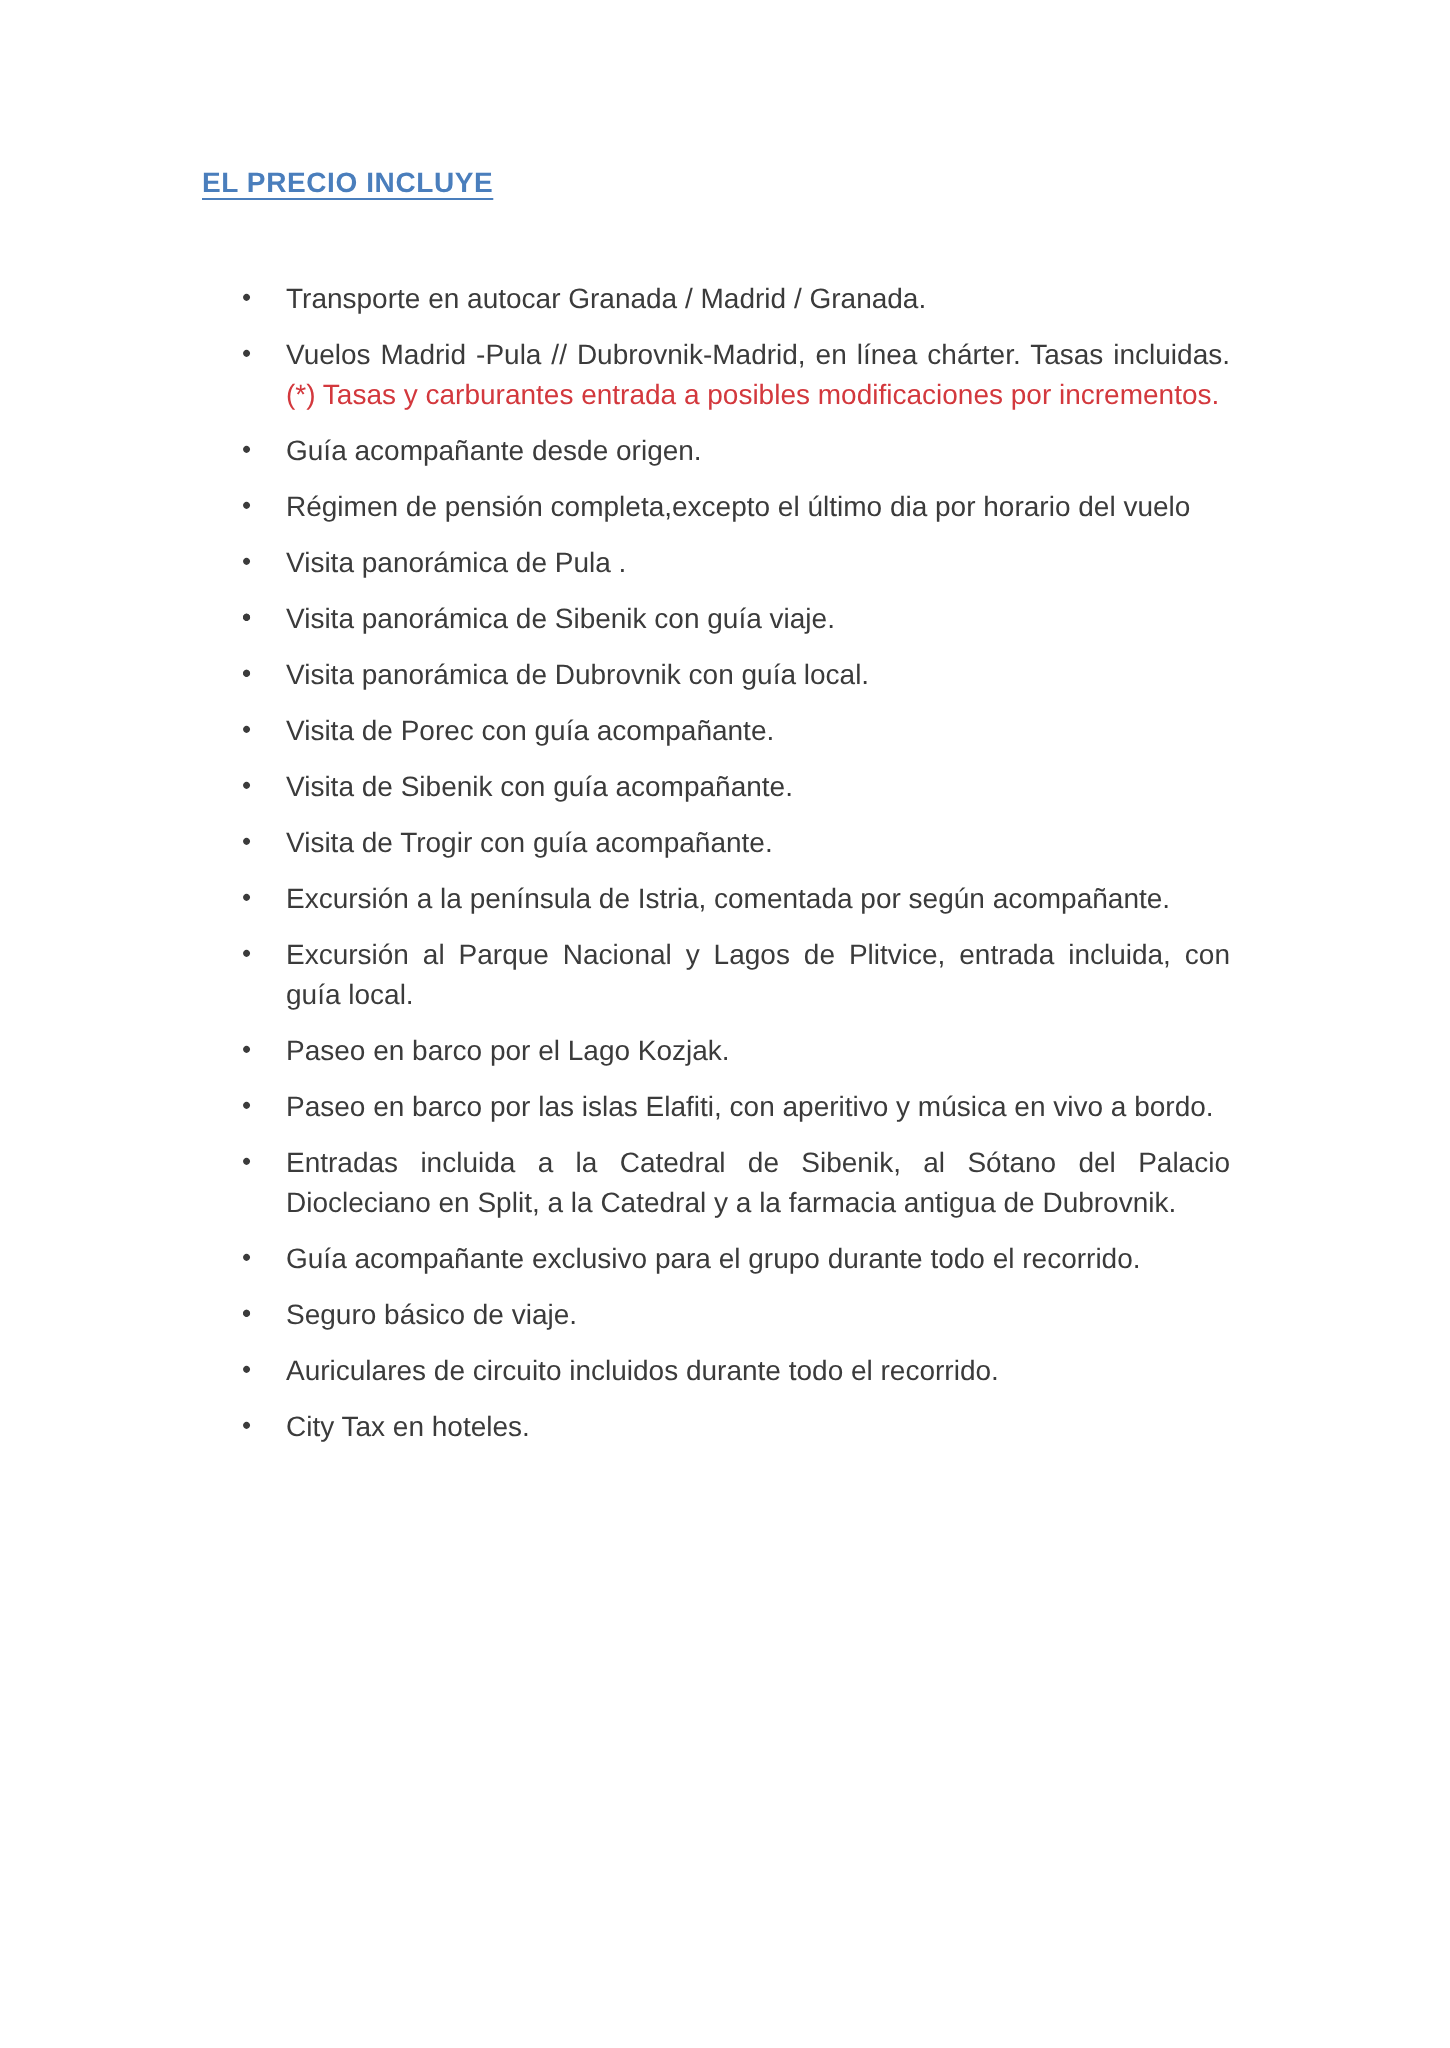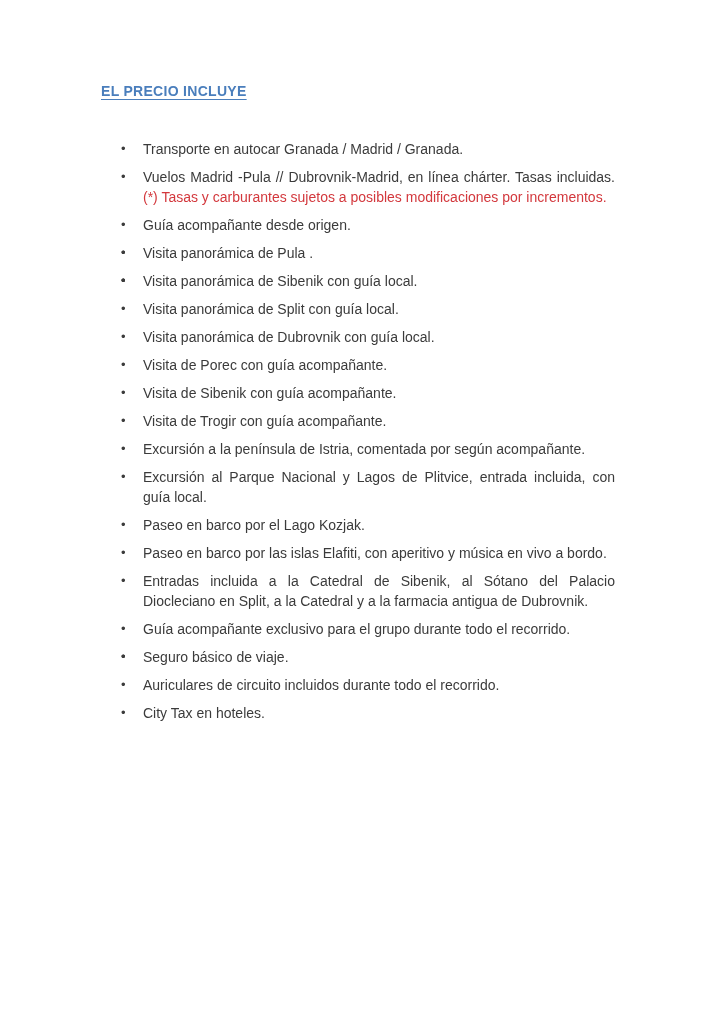--- a/index.html
+++ b/index.html
@@ -62,28 +62,28 @@
     color:var(--red);
   }
 </style>
 </head>
 <body>
 
 <div class="page">
   <h1 class="doc-title">EL PRECIO INCLUYE</h1>
   <ul class="bullet-list" id="bullet-list">
       <li class="single"><span class="bullet">•</span><span class="item-text">Transporte en autocar Granada / Madrid / Granada.</span></li>
-      <li class="multi"><span class="bullet">•</span><span class="item-text">Vuelos Madrid -Pula // Dubrovnik-Madrid, en línea chárter. Tasas incluidas.</span> <span class="item-highlight">(*) Tasas y carburantes sujetos a posibles modificaciones por incrementos.</span></li>
+      <li class="multi"><span class="bullet">•</span><span class="item-text">Vuelos Madrid -Pula // Dubrovnik-Madrid, en línea chárter. Tasas incluidas.</span> <span class="item-highlight">(*) Tasas y carburantes entrada a posibles modificaciones por incrementos.</span></li>
       <li class="single"><span class="bullet">•</span><span class="item-text">Guía acompañante desde origen.</span></li>
-      <li class="single"><span class="bullet">•</span></li>
+      <li class="single"><span class="bullet">•</span><span class="item-text">Régimen de pensión completa,excepto el último dia por horario del vuelo</span></li>
       <li class="single"><span class="bullet">•</span><span class="item-text">Visita panorámica de Pula .</span></li>
       <li class="single"><span class="bullet">•</span></li>
       <li class="single"><span class="bullet">•</span></li>
-      <li class="single"><span class="bullet">•</span><span class="item-text">Visita panorámica de Sibenik con guía local.</span></li>
-      <li class="single"><span class="bullet">•</span><span class="item-text">Visita panorámica de Split con guía local.</span></li>
+      <li class="single"><span class="bullet">•</span><span class="item-text">Visita panorámica de Sibenik con guía viaje.</span></li>
+      <li class="single"><span class="bullet">•</span></li>
       <li class="single"><span class="bullet">•</span><span class="item-text">Visita panorámica de Dubrovnik con guía local.</span></li>
       <li class="single"><span class="bullet">•</span><span class="item-text">Visita de Porec con guía acompañante.</span></li>
       <li class="single"><span class="bullet">•</span><span class="item-text">Visita de Sibenik con guía acompañante.</span></li>
       <li class="single"><span class="bullet">•</span><span class="item-text">Visita de Trogir con guía acompañante.</span></li>
       <li class="single"><span class="bullet">•</span><span class="item-text">Excursión a la península de Istria, comentada por según acompañante.</span></li>
       <li class="multi"><span class="bullet">•</span><span class="item-text">Excursión al Parque Nacional y Lagos de Plitvice, entrada incluida, con guía local.</span></li>
       <li class="single"><span class="bullet">•</span><span class="item-text">Paseo en barco por el Lago Kozjak.</span></li>
       <li class="single"><span class="bullet">•</span><span class="item-text">Paseo en barco por las islas Elafiti, con aperitivo y música en vivo a bordo.</span></li>
       <li class="multi"><span class="bullet">•</span><span class="item-text">Entradas incluida a la Catedral de Sibenik, al Sótano del Palacio Diocleciano en Split, a la Catedral y a la farmacia antigua de Dubrovnik.</span></li>
       <li class="single"><span class="bullet">•</span><span class="item-text">Guía acompañante exclusivo para el grupo durante todo el recorrido.</span></li>

